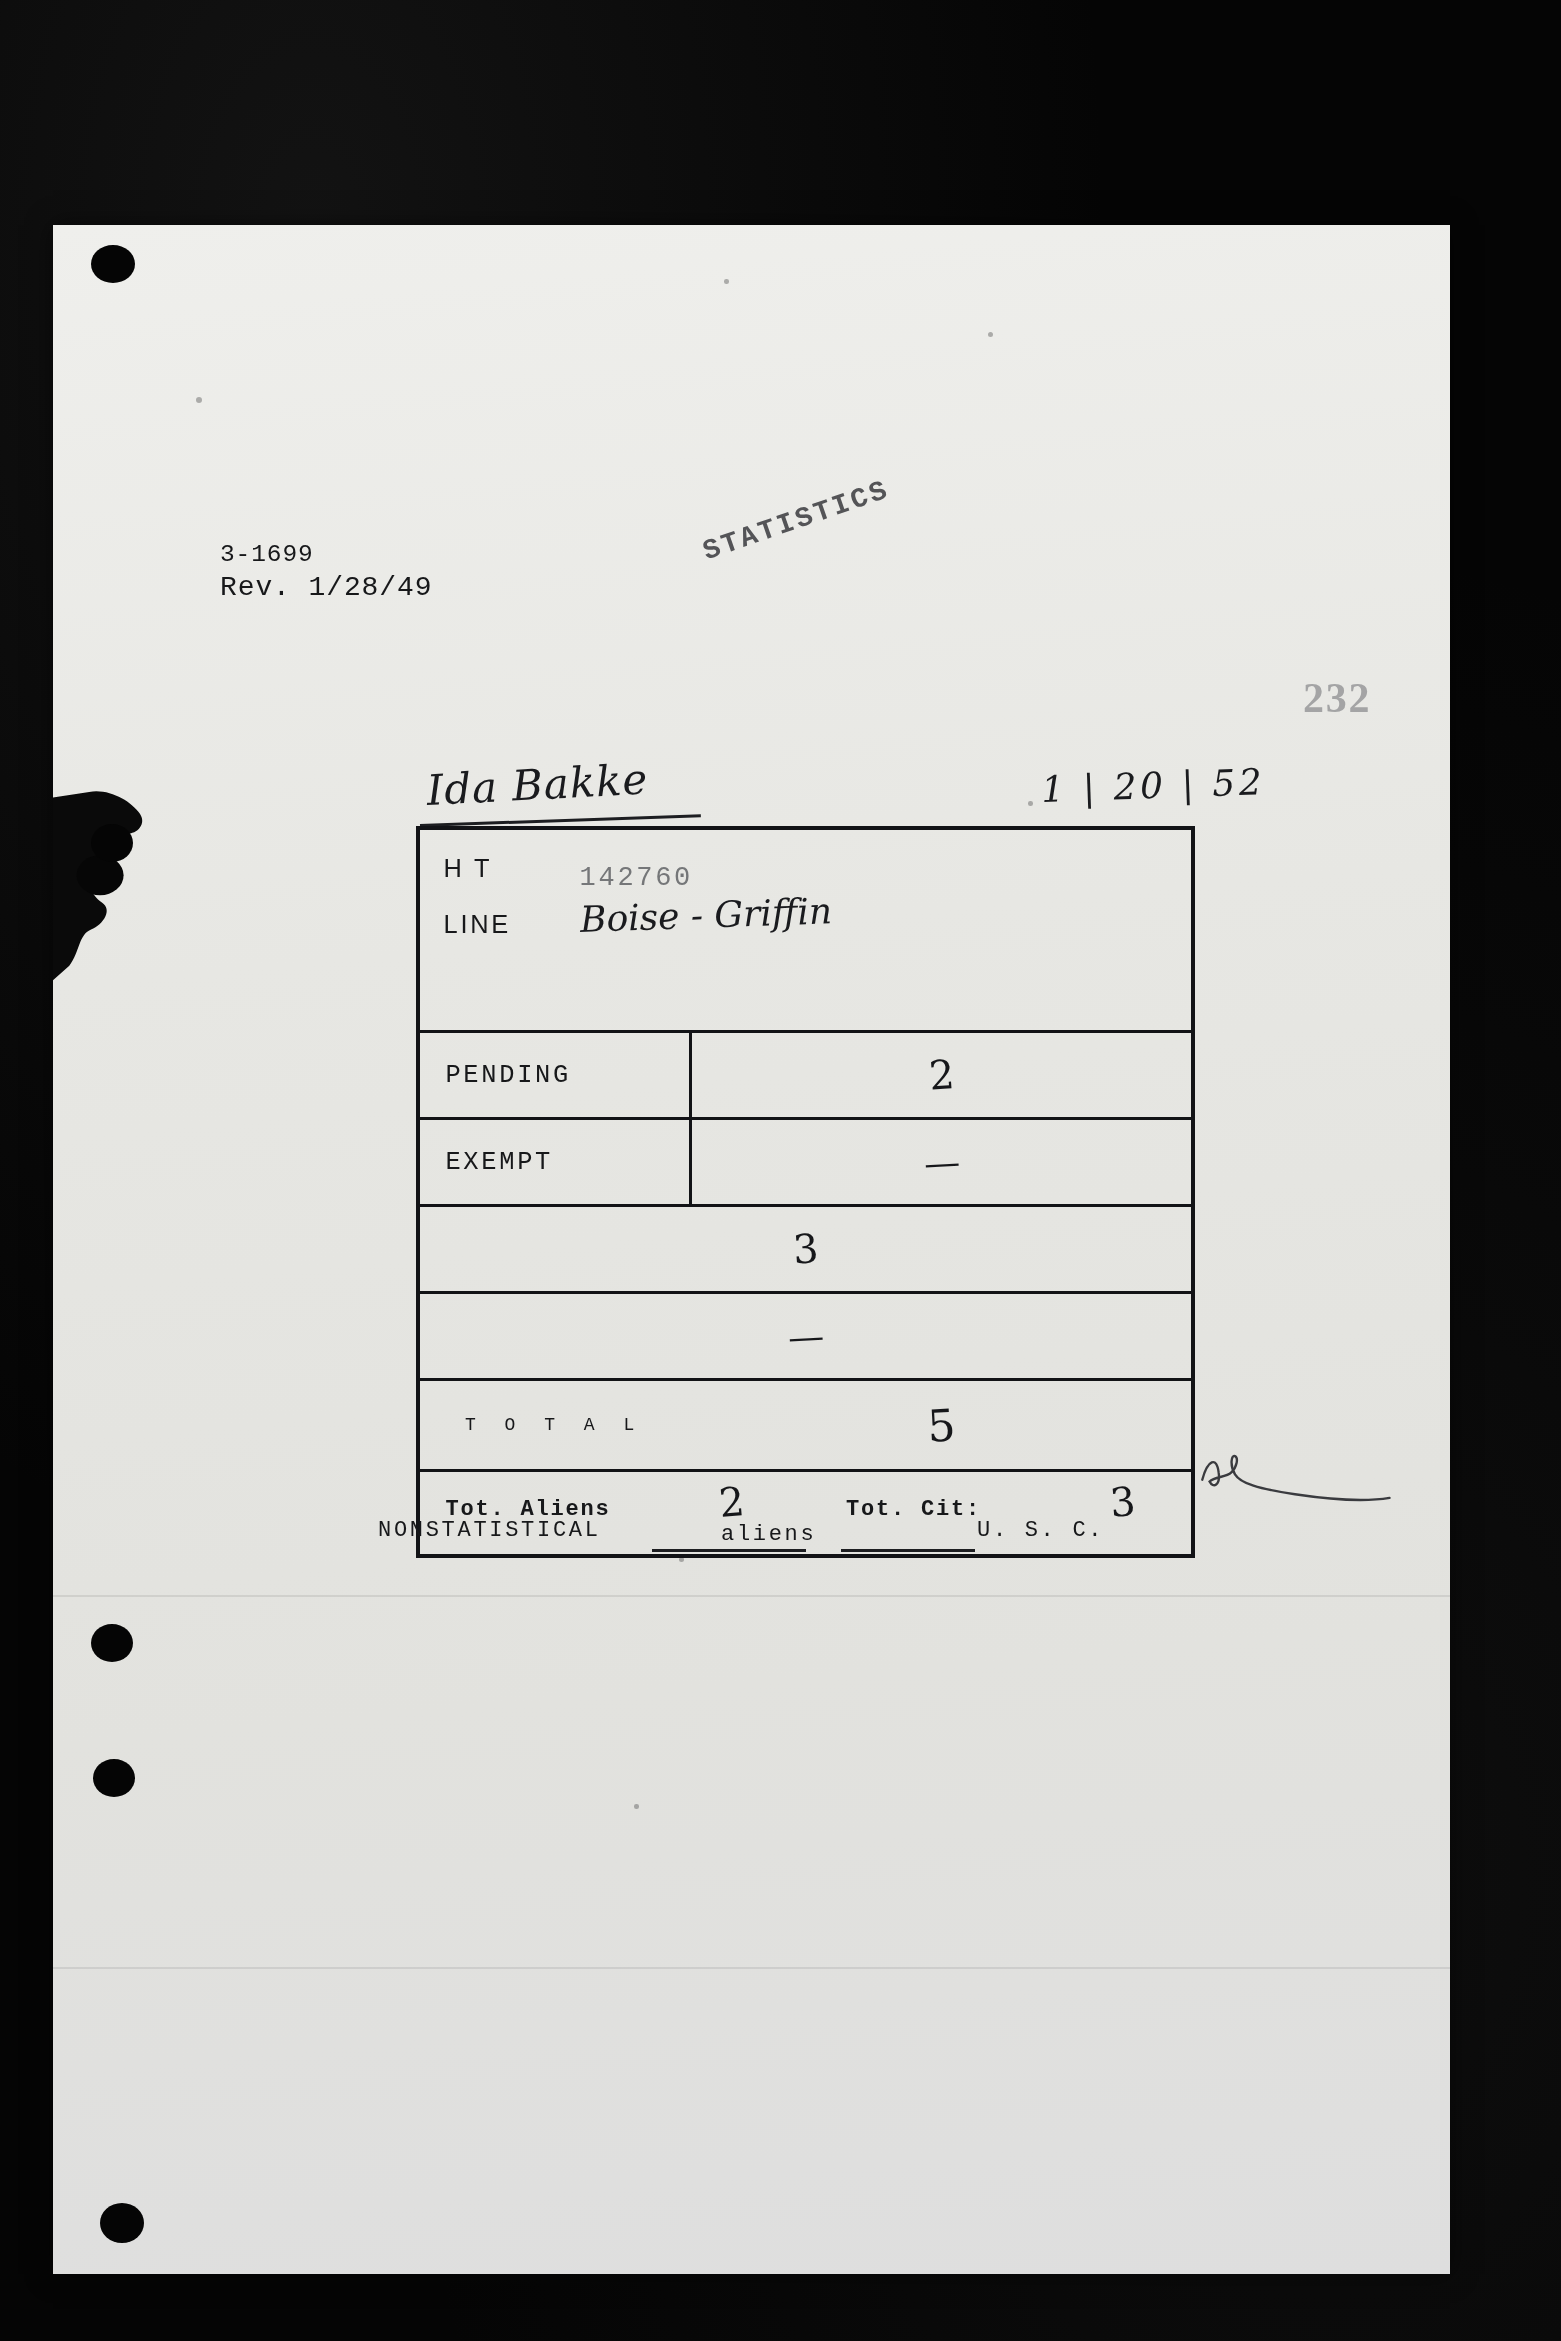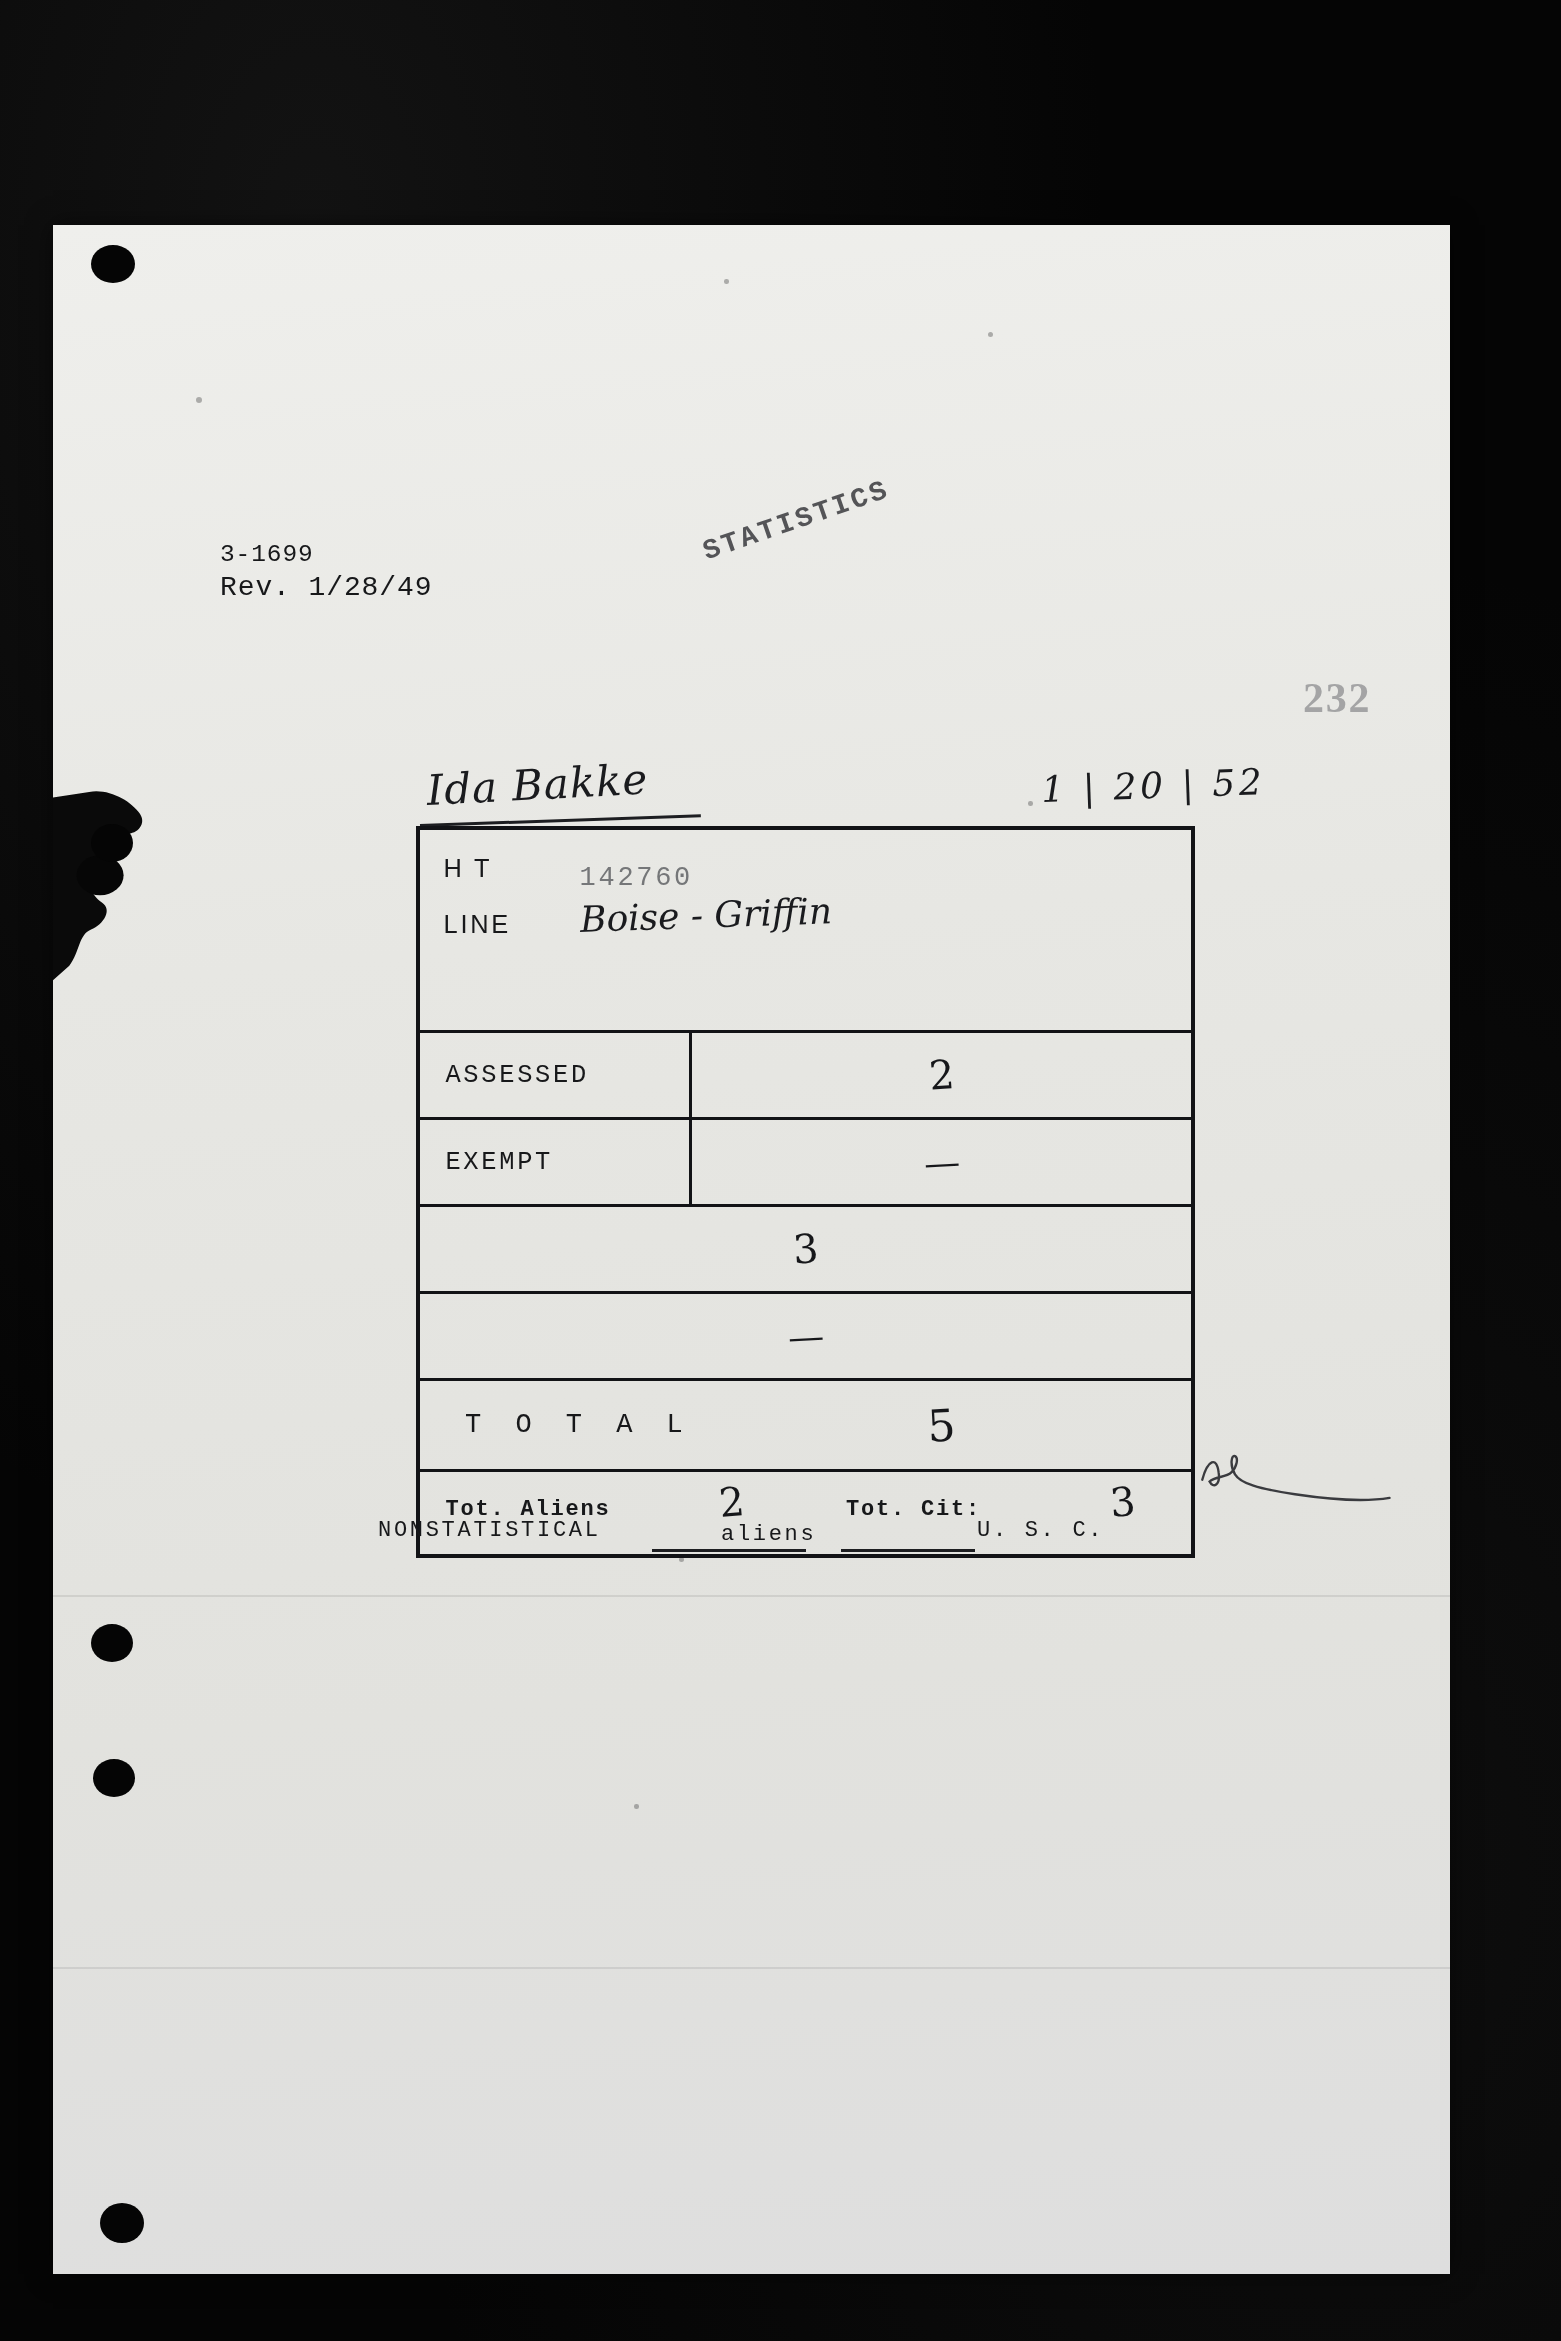--- a/index.html
+++ b/index.html
@@ -254,21 +254,21 @@
   #total-row {
     height: 91px;
     display: flex;
     align-items: center;
   }
   #total-label {
     width: 272px;
     padding-left: 45px;
     box-sizing: border-box;
     font-family: "Liberation Mono", monospace;
-    font-size: 27px;
+    font-size: 18px;
     letter-spacing: 9px;
     color: #17181a;
   }
   #total-value {
     flex: 1;
     text-align: center;
     font-family: "DejaVu Serif", serif;
     font-size: 44px;
     color: #16171a;
     transform: rotate(-3deg);
@@ -375,21 +375,21 @@
         <span class="hdr-value-typed" id="ht-number">142760</span>
       </div>
       <div class="hdr-line">
         <span class="hdr-label">LINE</span>
         <span id="line-value">Boise - Griffin</span>
       </div>
     </div>
 
     <div class="table-row count-row">
       <div class="count-label-cell">
-        <span>ASSESSED</span>
+        <span>PENDING</span>
       </div>
       <div class="count-value-cell">
         <span>2</span>
       </div>
     </div>
 
     <div class="table-row count-row">
       <div class="count-label-cell">
         <span>EXEMPT</span>
       </div>

